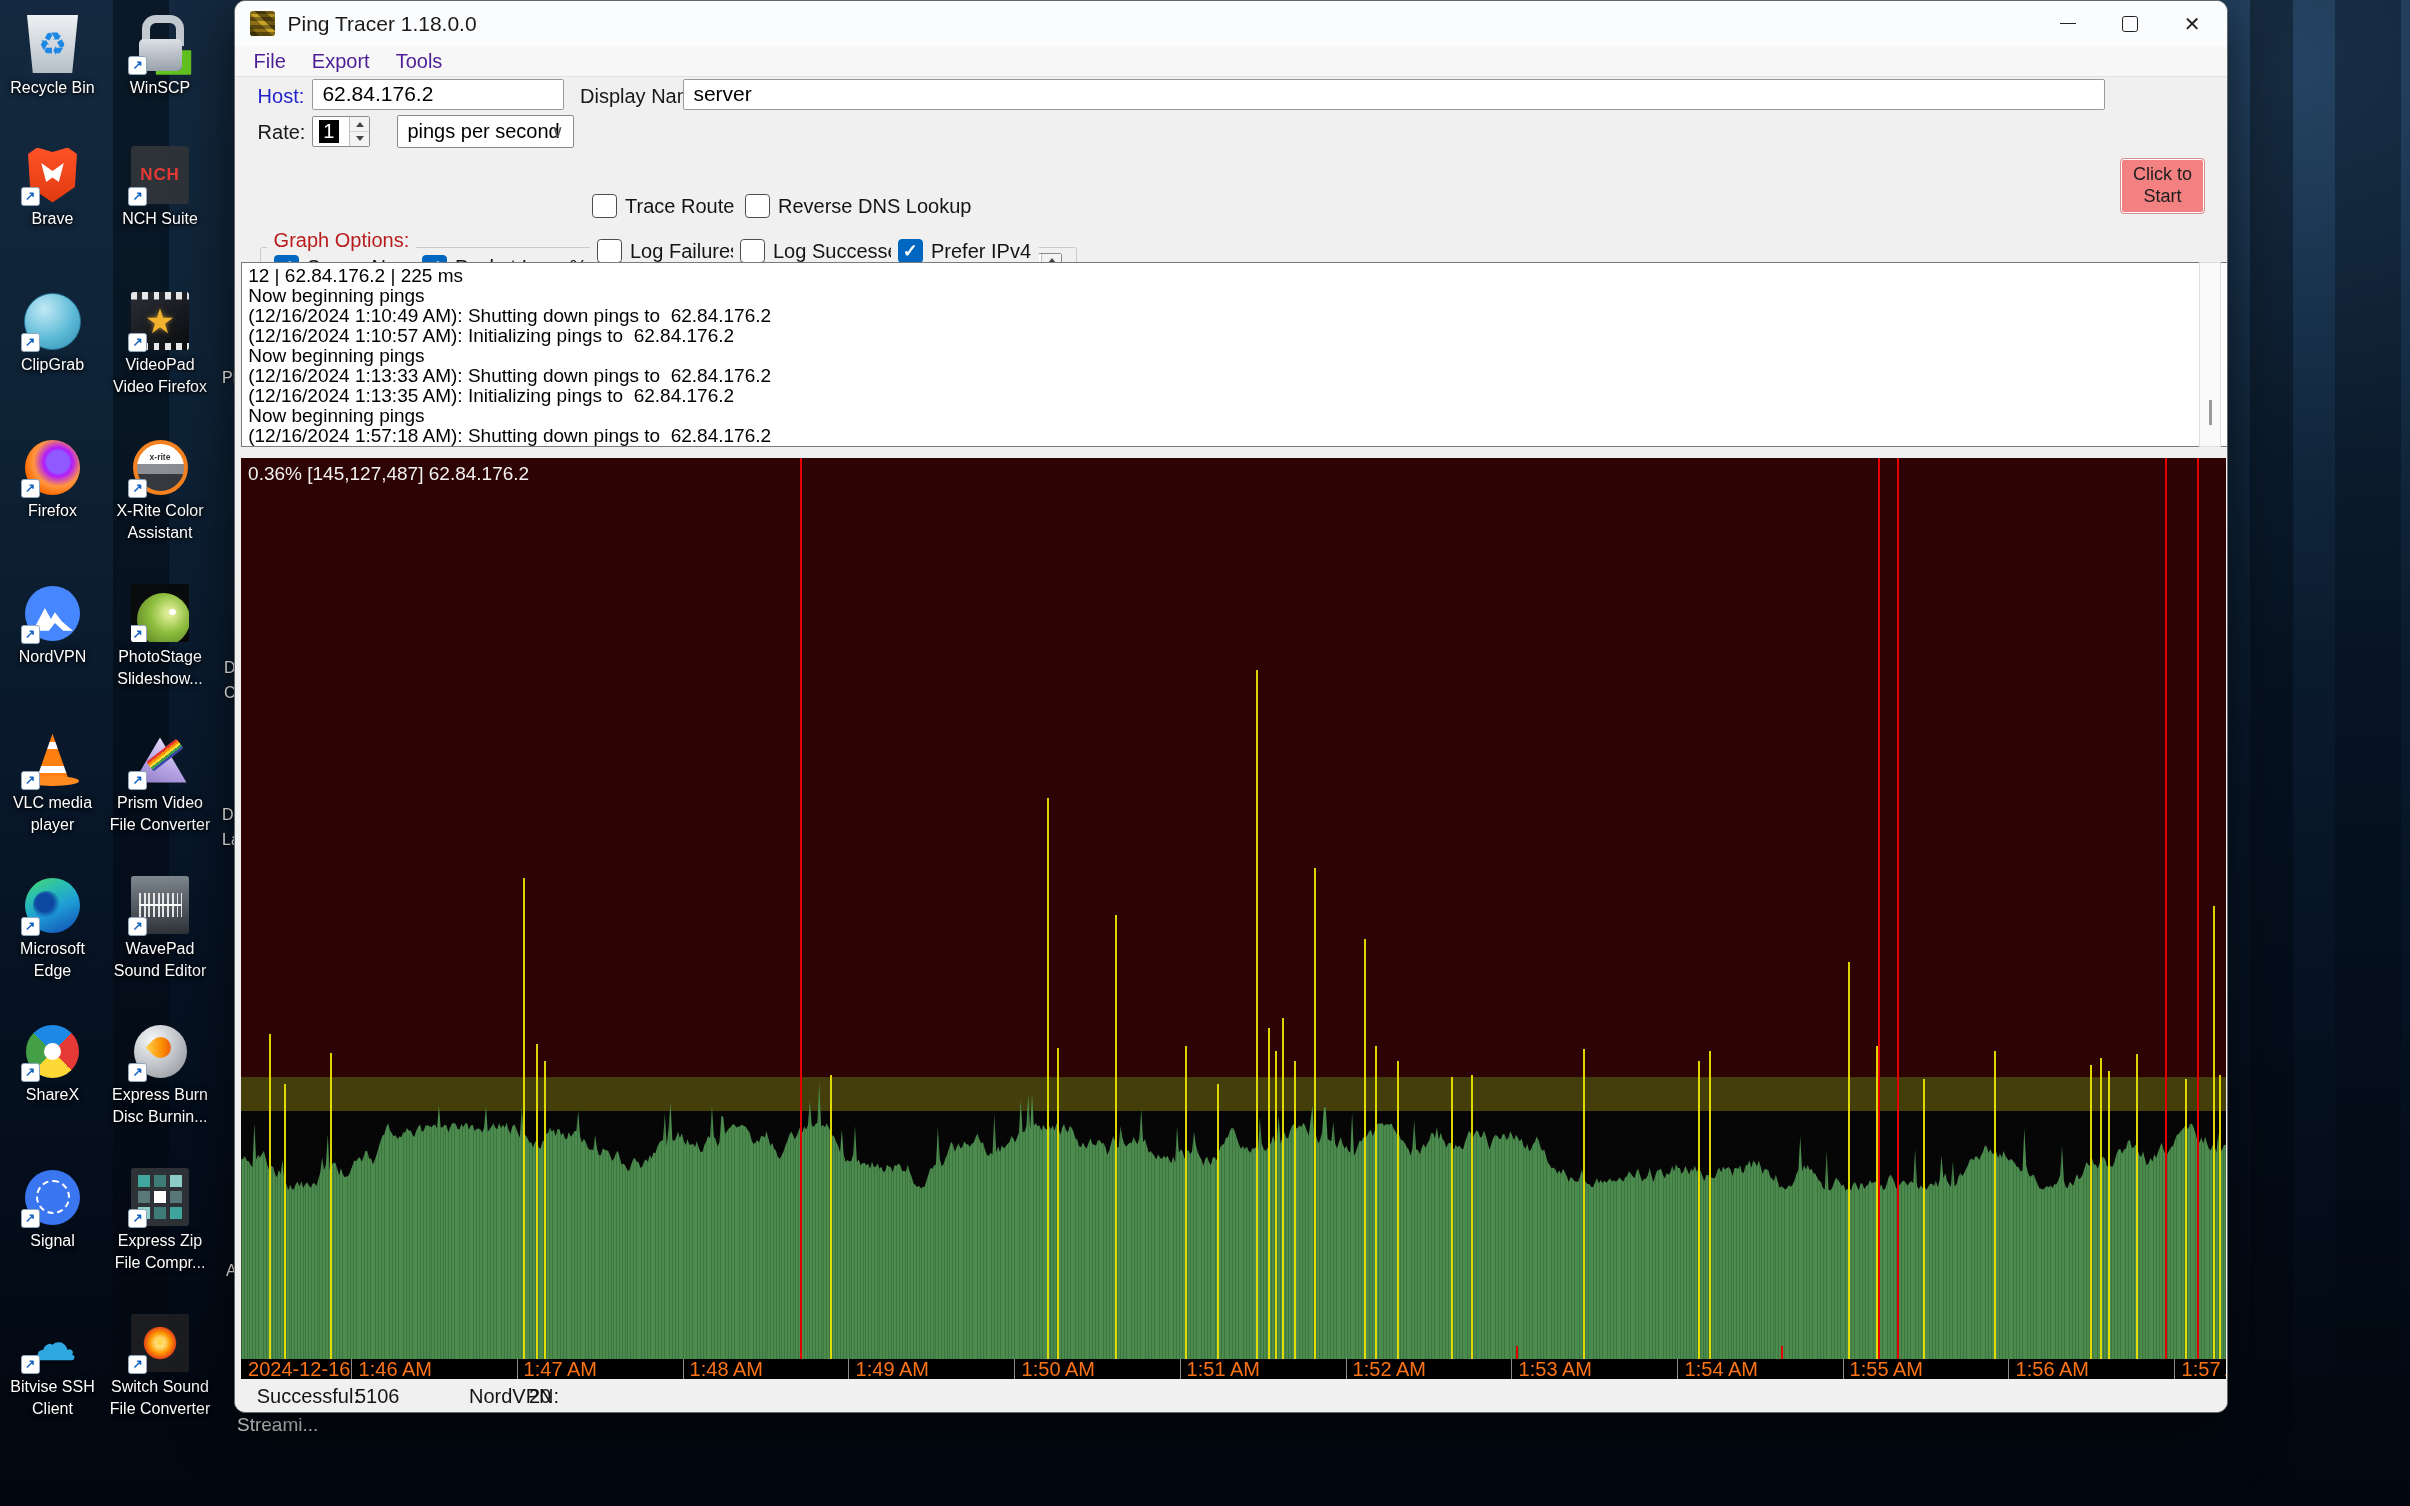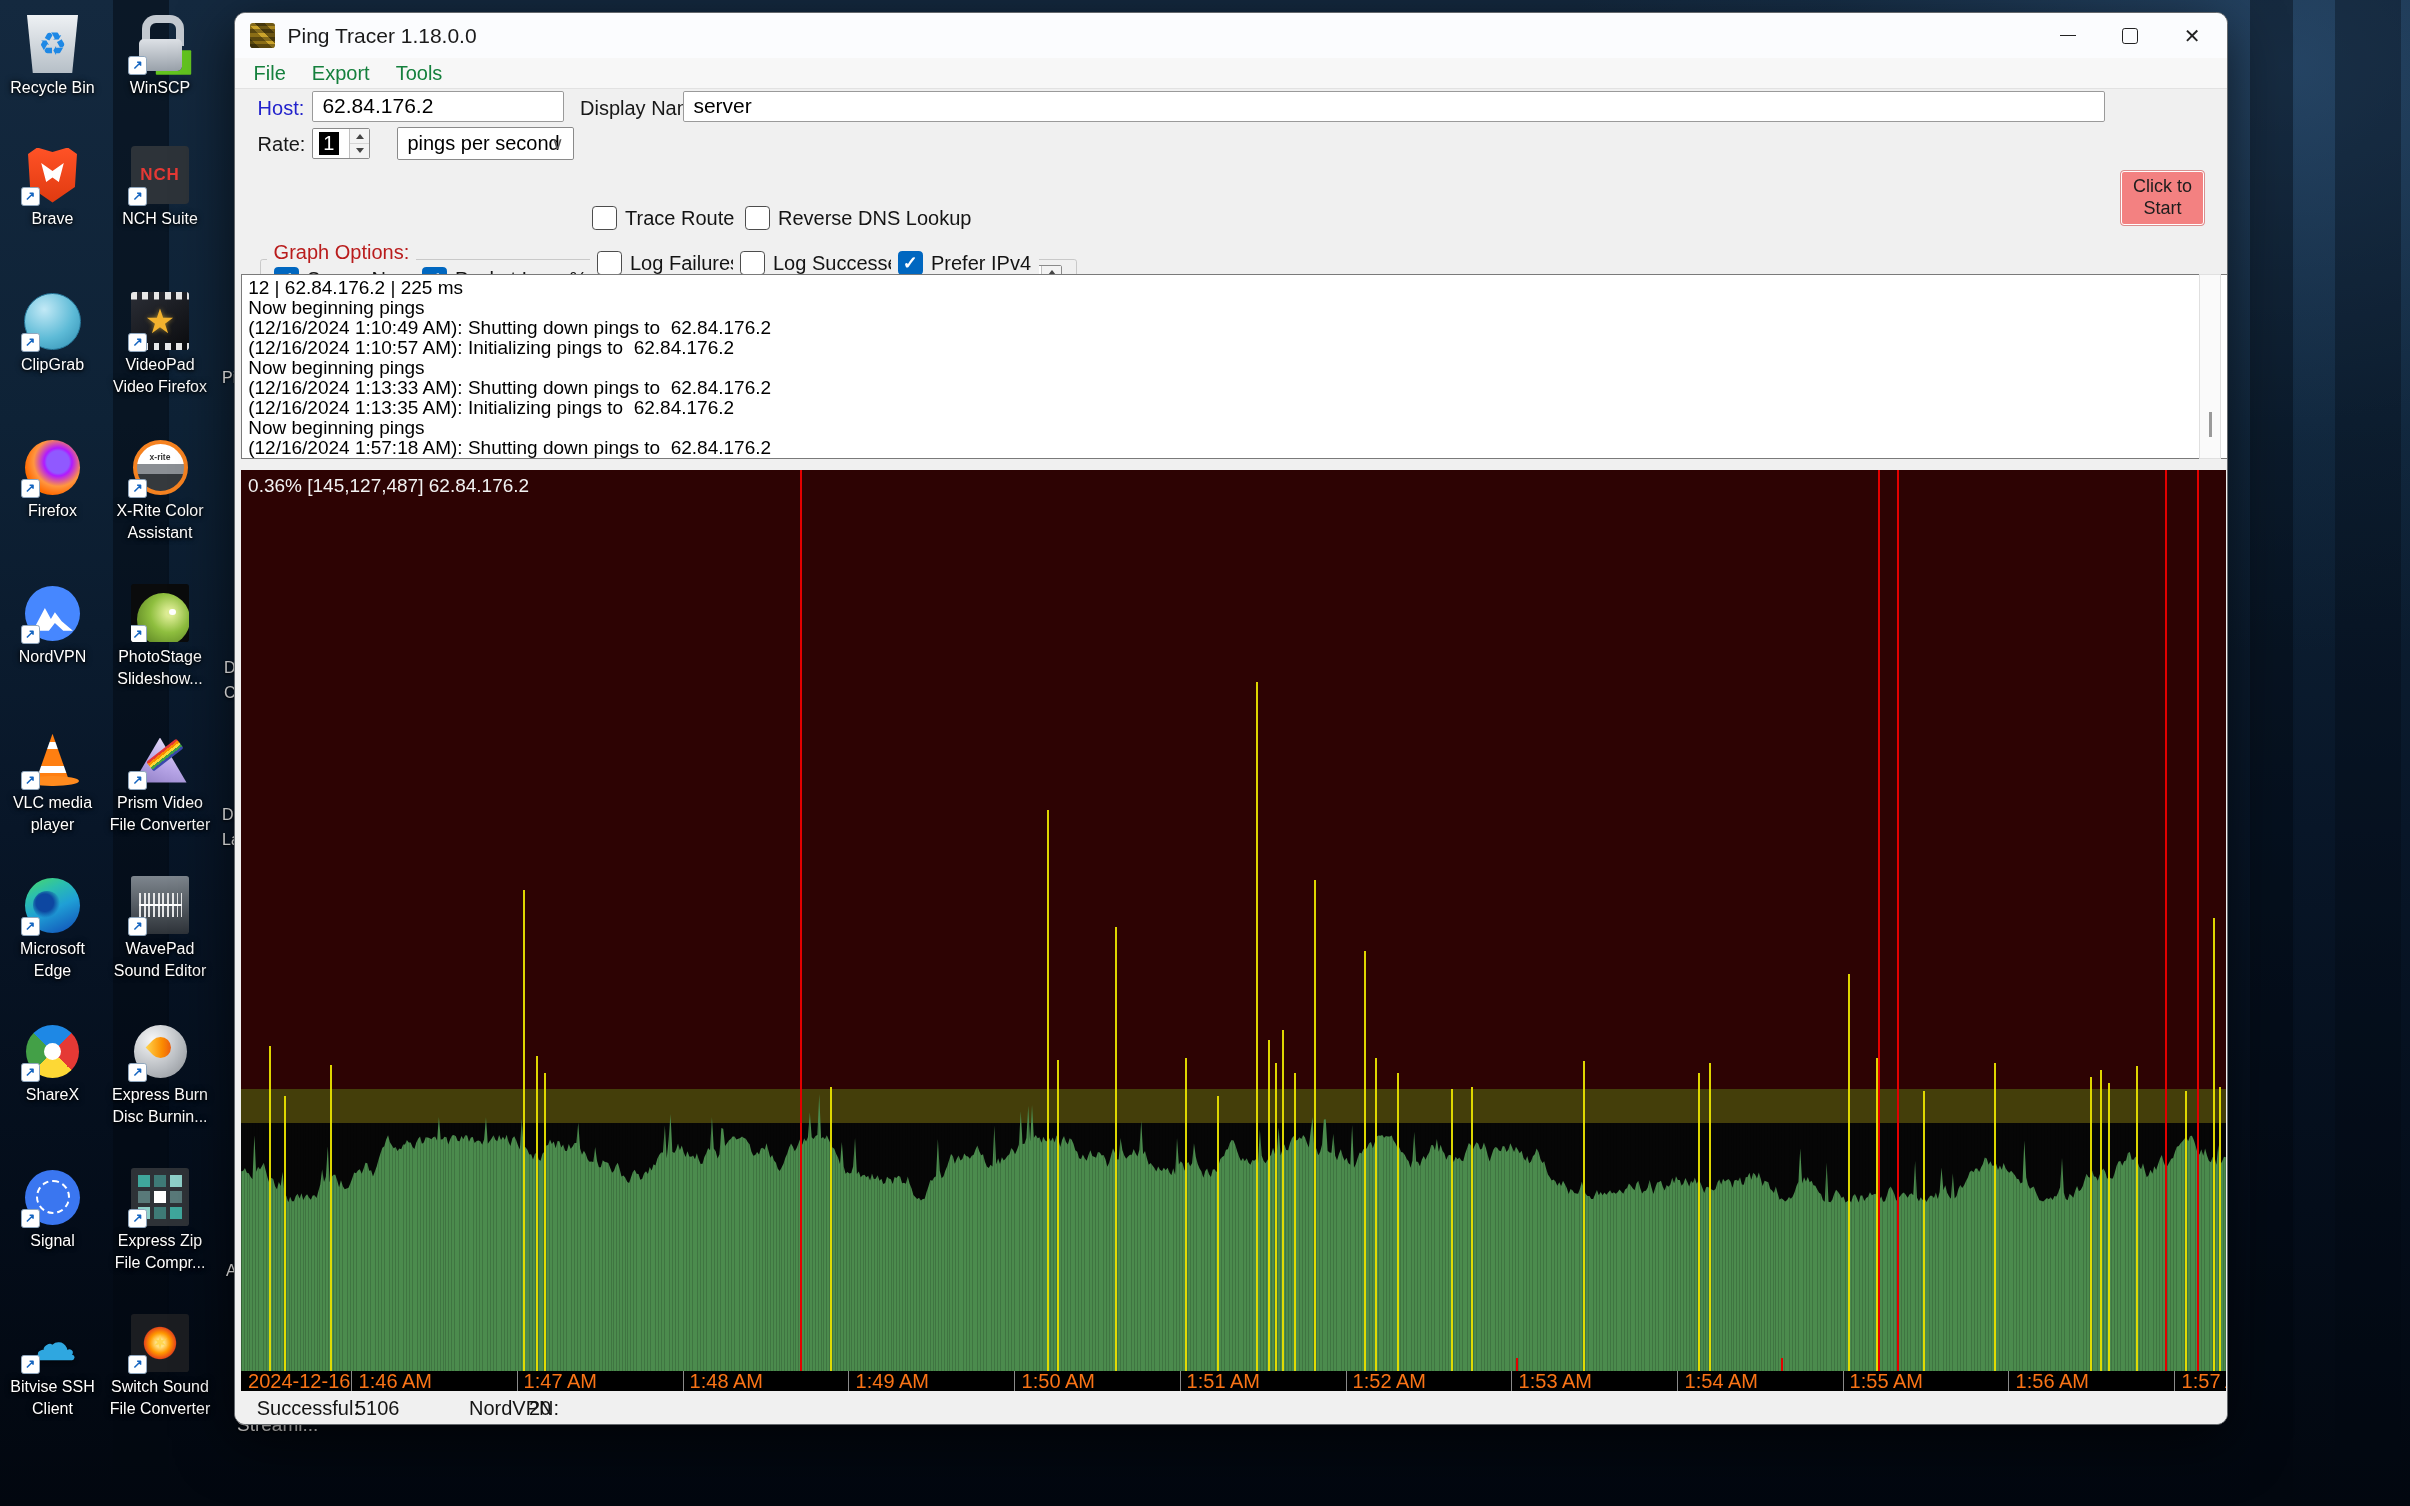--- a/index.html
+++ b/index.html
@@ -80,36 +80,36 @@
   .k-express-zip{background:#2e3237;border-radius:2.8px}
   .k-express-zip::before{content:"";width:11.3px;height:11.3px;background:#fff;
     box-shadow:-16px -16px 0 #3fa79c,16px -16px 0 #8ed0c9,-16px 16px 0 #8ed0c9,16px 16px 0 #3fa79c,
     0 -16px 0 rgba(77,182,172,.55),0 16px 0 rgba(77,182,172,.55),-16px 0 0 rgba(141,208,201,.45),16px 0 0 rgba(141,208,201,.45)}
   .k-bitvise::before{content:"☁";color:#2fa7e0;font-size:49px;text-shadow:0 1.9px 3.8px rgba(0,0,0,.5)}
   .k-switch-sound{background:#1b1d21;border-radius:2.8px}
   .k-switch-sound::before{content:"";width:38px;height:38px;border-radius:50%;
     background:radial-gradient(circle,#ffe082 0 16%,#ff9800 38%,#e64a19 58%,transparent 62%)}
   .k-switch-sound::after{content:"✶";color:#ffd54f;font-size:21px}
   
-  #window{position:absolute;left:234px;top:12px;width:1992px;height:1411px;background:#f0f0f0;
+  #window{position:absolute;left:234px;top:0;width:1992px;height:1411px;background:#f0f0f0;
     border:0.9px solid #64686c;border-radius:11.3px;overflow:hidden;z-index:10;
     box-shadow:0 17px 56px rgba(0,0,0,.65)}
   #titlebar{position:absolute;left:0;top:0;right:0;height:45px;background:#fbfcfe;display:flex;align-items:center}
   .app-icon{width:24.5px;height:24.5px;margin-left:15px;border-radius:2.8px;
     background:linear-gradient(45deg,#5a4a10 0 20%,#8a6d16 20% 45%,#caa32b 45% 60%,#6b5512 60% 80%,#a98620 80%),
     repeating-linear-gradient(0deg,rgba(0,0,0,.35) 0 3.8px,transparent 3.8px 7.5px);background-blend-mode:multiply}
   .title-text{margin-left:13px;font-size:21px;color:#1a1a1a}
   .winbtns{position:absolute;right:3.8px;top:0;height:45px;display:flex}
   .wbtn{width:62px;height:45px;display:flex;align-items:center;justify-content:center}
   .glyph-min{width:16px;height:1.9px;background:#222}
   .glyph-max{width:14px;height:14px;border:1.9px solid #222;border-radius:2.8px}
   .glyph-close{font-size:20px;color:#222;line-height:1}
   #menubar{position:absolute;left:0;top:45px;right:0;height:30px;background:#f7f7f7;
     border-bottom:0.9px solid #e2e2e2;display:flex;align-items:center;padding-left:5.6px}
-  .menu-item{font-size:20px;color:#15803d;padding:1.9px 13px}
+  .menu-item{font-size:20px;color:#4c1d95;padding:1.9px 13px}
   #controls{position:absolute;left:0;top:75px;right:0;height:195px}
   .fldlab{position:absolute;font-size:20px;color:#181818}
   .bluelab{color:#2222cc}
   .tfield{position:absolute;background:#fff;border:0.9px solid #9a9a9a;border-radius:1.9px;
     font-size:21px;color:#000;display:flex;align-items:center;padding-left:9.4px;box-sizing:border-box}
   .spinbox{position:absolute;background:#fff;border:0.9px solid #8a8a8a;border-radius:1.9px;box-sizing:border-box;
     font-size:20px;display:flex;align-items:center;padding-left:5.6px}
   .spinner{position:absolute;right:0;top:0;bottom:0;width:19px;border-left:0.9px solid #c0c0c0;display:flex;flex-direction:column}
   .spin-cell{flex:1;background:#f3f3f3;display:flex;align-items:center;justify-content:center;border-bottom:0.9px solid #d5d5d5}
   .spin-cell:last-child{border-bottom:none}

